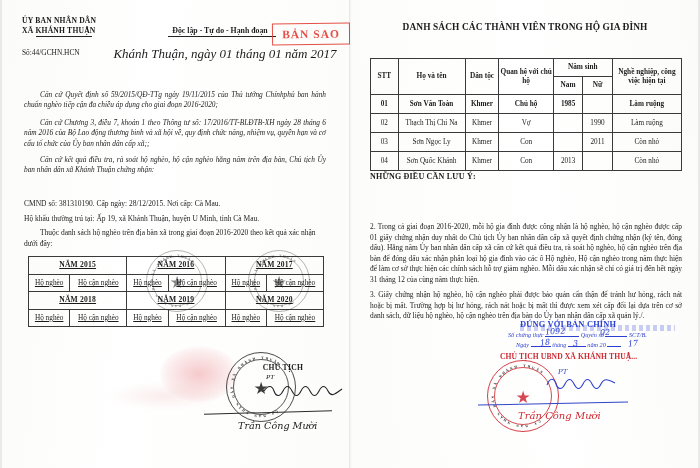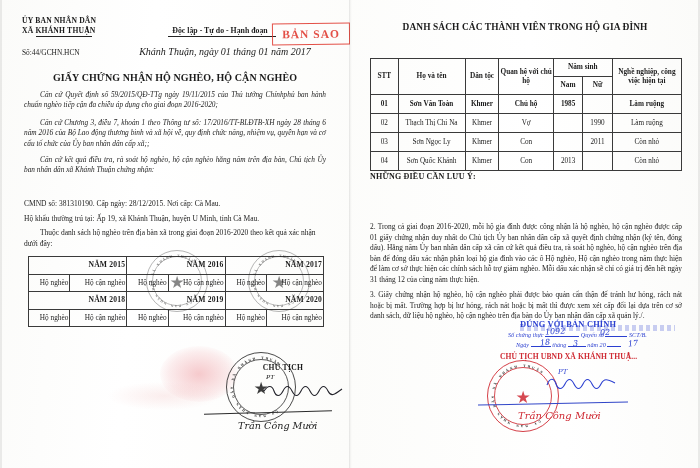--- a/index.html
+++ b/index.html
@@ -23,21 +23,21 @@
 
   
   #org-line1{left:22px;top:16px;font-size:7.6px;font-weight:bold;letter-spacing:.2px;}
   #org-line2{left:22px;top:26px;font-size:7.6px;font-weight:bold;letter-spacing:.2px;}
   #org-underline{position:absolute;left:36px;top:36px;width:56px;height:1px;background:#222;}
   #doc-number{left:22px;top:48px;font-size:7.4px;}
 
   #nation1{left:110px;top:15px;width:220px;text-align:center;font-size:8.4px;font-weight:bold;letter-spacing:.1px;}
   #nation2{left:110px;top:26px;width:220px;text-align:center;font-size:7.8px;font-weight:bold;}
   #nation-underline{position:absolute;left:168px;top:36px;width:108px;height:1px;background:#222;}
-  #place-date{left:110px;top:46px;width:230px;text-align:center;font-size:10px;font-style:italic;}
+  #place-date{left:110px;top:46px;width:230px;text-align:center;font-size:13px;font-style:italic;}
 
   
   #ban-sao{position:absolute;left:272px;top:23px;width:76px;height:20px;border:1.4px solid #e0392f;
            color:#e0392f;font-size:11.5px;font-weight:bold;letter-spacing:1px;
            display:flex;align-items:center;justify-content:center;
            font-family:"Liberation Serif",serif;opacity:.88;transform:rotate(-.6deg);}
 
   
   #cert-title{left:0;top:72px;width:350px;text-align:center;font-size:10px;font-weight:bold;letter-spacing:.1px;}
 
@@ -48,22 +48,22 @@
   #p3{left:24px;top:155px;width:302px;text-indent:16px;}
 
   .line{position:absolute;font-size:7.5px;line-height:1.3;}
   #l1{left:38px;top:184px;}
   #l2{left:24px;top:199px;}
   #l3{left:24px;top:214px;}
   #p4{left:24px;top:228px;width:302px;font-size:7.5px;line-height:1.42;font-style:normal;text-indent:16px;}
 
   
   #year-table{position:absolute;left:28px;top:256px;width:296px;border-collapse:collapse;}
-  #year-table td{border:.9px solid #3a3a3a;text-align:right;vertical-align:middle;font-size:7.3px;
-                 padding:2px 1px;line-height:1.15;height:12px;background:transparent;}
+  #year-table td{border:.9px solid #3a3a3a;text-align:center;vertical-align:middle;font-size:7.3px;
+                 padding:2px 1px;line-height:1.15;height:12px;background:transparent;text-decoration:underline;}
   #year-table td.yr{font-weight:bold;font-size:7.6px;height:13px;letter-spacing:.2px;}
 
   
   #list-title{left:350px;top:22px;width:350px;text-align:center;font-size:9.4px;font-weight:bold;letter-spacing:.1px;}
 
   #member-table{position:absolute;left:370px;top:58px;width:312px;border-collapse:collapse;}
   #member-table th,#member-table td{border:.9px solid #3a3a3a;text-align:center;vertical-align:middle;
        font-size:7.2px;line-height:1.2;padding:2px 1px;}
   #member-table th{font-weight:bold;font-size:7.3px;height:13px;}
   #member-table td{height:14px;}
@@ -138,21 +138,20 @@
     <div class="t b" id="org-line2">XÃ KHÁNH THUẬN</div>
     <div id="org-underline"></div>
     <div class="t" id="doc-number">Số:44/GCHN.HCN</div>
 
     <div class="ctr" id="nation2">Độc lập - Tự do - Hạnh đoạn</div>
     <div id="nation-underline"></div>
     <div class="ctr" id="place-date">Khánh Thuận, ngày 01 tháng 01 năm 2017</div>
 
     <div id="ban-sao">BẢN SAO</div>
 
-    <div class="ctr" id="cert-title">GIẤY CHỨNG NHẬN HỘ NGHÈO, HỘ CẬN NGHÈO</div>
 
     <div class="para" id="p1">Căn cứ Quyết định số 59/2015/QĐ-TTg ngày 19/11/2015 của Thủ tướng Chínhphủ ban hành chuẩn nghèo tiếp cận đa chiều áp dụng cho giai đoạn 2016-2020;</div>
     <div class="para" id="p2">Căn cứ Chương 3, điều 7, khoản 1 theo Thông tư số: 17/2016/TT-BLĐTB-XH ngày 28 tháng 6 năm 2016 của Bộ Lao động thương binh và xã hội về, quy định chức năng, nhiệm vụ, quyền hạn và cơ cấu tổ chức của Ủy ban nhân dân cấp xã;;</div>
     <div class="para" id="p3">Căn cứ kết quả điều tra, rà soát hộ nghèo, hộ cận nghèo hằng năm trên địa bàn, Chủ tịch Ủy ban nhân dân xã Khánh Thuận chứng nhận:</div>
 
     <div class="line" id="l2">CMND số: 381310190. Cấp ngày: 28/12/2015. Nơi cấp: Cà Mau.</div>
     <div class="line" id="l3">Hộ khẩu thường trú tại: Ấp 19, xã Khánh Thuận, huyện U Minh, tỉnh Cà Mau.</div>
     <div class="blk" id="p4">Thuộc danh sách hộ nghèo trên địa bàn xã trong giai đoạn 2016-2020 theo kết quả xác nhận dưới đây:</div>
 
     <table id="year-table">

